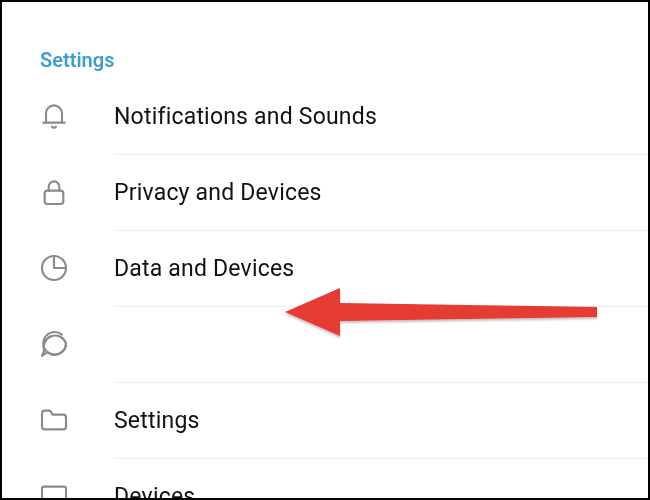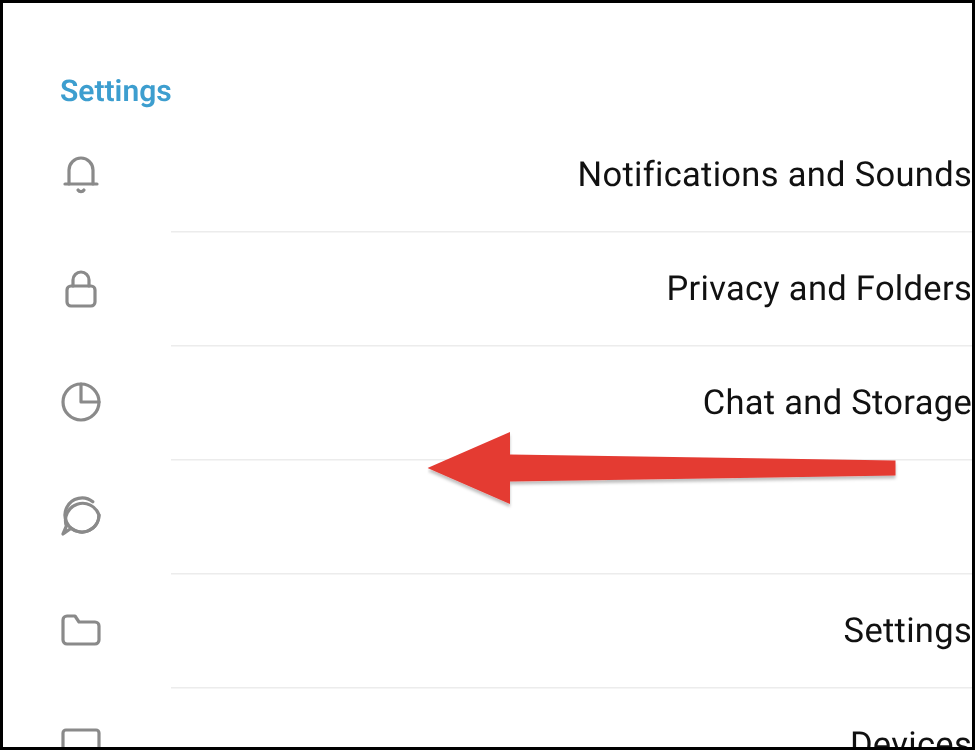--- a/index.html
+++ b/index.html
@@ -21,21 +21,20 @@
   .settings-list {
     list-style: none;
     padding-left: 30px;
   }
   .settings-item {
     display: flex;
     align-items: center;
     height: 76px;
     cursor: pointer;
     position: relative;
-    justify-content: space-between;
   }
   .settings-item + .settings-item::before {
     content: "";
     position: absolute;
     top: 0;
     left: 82px;
     right: 0;
     height: 1px;
     background: #ececec;
   }
@@ -87,31 +86,31 @@
     <span class="item-label">Notifications and Sounds</span>
   </li>
 
   <li class="settings-item">
     <span class="icon-wrap">
       <svg viewBox="0 0 24 24">
           <rect x="5" y="11" width="14" height="10" rx="2"></rect>
           <path d="M8 11V8a4 4 0 0 1 8 0v3"></path>
         </svg>
     </span>
-    <span class="item-label">Privacy and Folders</span>
+    <span class="item-label">Privacy and Devices</span>
   </li>
 
   <li class="settings-item">
     <span class="icon-wrap">
       <svg viewBox="0 0 24 24">
           <circle cx="12" cy="12" r="9"></circle>
           <path d="M12 3v9h9"></path>
         </svg>
     </span>
-    <span class="item-label">Chat and Storage</span>
+    <span class="item-label">Data and Devices</span>
   </li>
 
   <li class="settings-item">
     <span class="icon-wrap">
       <svg viewBox="0 0 24 24">
           <path d="M21 11.5a8.5 8.5 0 1 1-3.1-6.58"></path>
           <path d="M21 11.5a8.5 8.5 0 0 1-13.9 6.6L3 21l1.7-4A8.5 8.5 0 0 1 21 11.5Z"></path>
         </svg>
     </span>
   </li>

